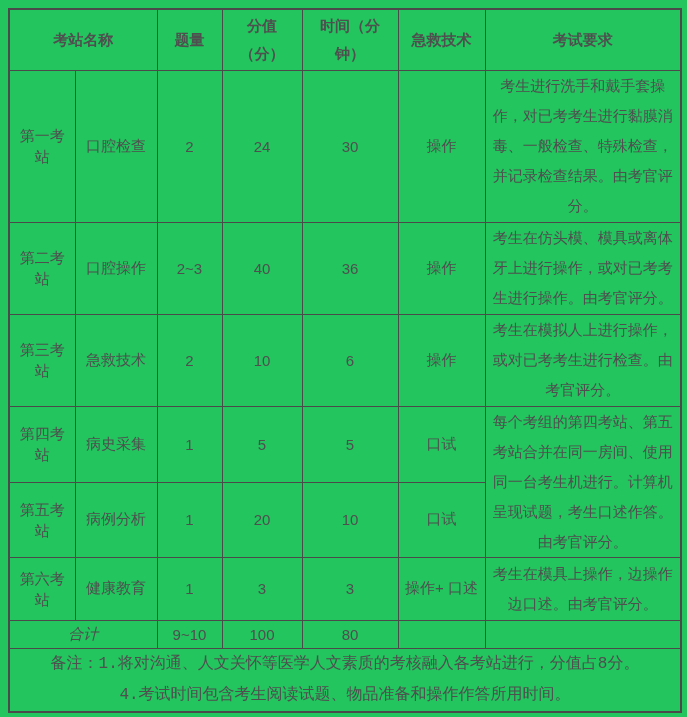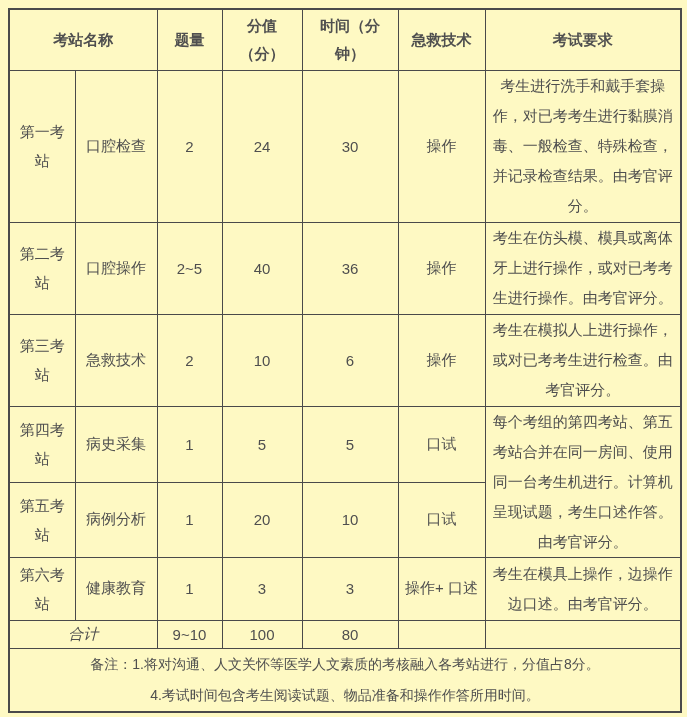--- a/index.html
+++ b/index.html
@@ -1,20 +1,20 @@
 <!DOCTYPE html>
 <html><head>
 <meta charset="utf-8">
 <style>
   html, body { margin: 0; padding: 0; background: #ffffff; }
   .page {
     position: relative;
     width: 687px;
     height: 717px;
-    background: #fef9c3;
+    background: #22c55e;
     font-family: "Liberation Sans", sans-serif;
     color: #4f4f4f;
     overflow: hidden;
   }
   table.exam-table {
     position: absolute;
     left: 8px;
     top: 8px;
     width: 672px;
     border-collapse: collapse;
@@ -32,21 +32,21 @@
     overflow: hidden;
   }
   .exam-table th {
     font-weight: bold;
     line-height: 28px;
     white-space: pre-line;
   }
   .cell-station {
     font-weight: bold;
     white-space: pre-line;
-    line-height: 29px;
+    line-height: 21px;
   }
   .cell-req {
     text-align: left;
     line-height: 30px;
     padding: 0 3px 0 4px;
     margin-left: 36px;
   }
   .cell-total-label { font-weight: bold; font-style: italic; }
   .row-header { height: 61px; }
   .row-1 { height: 152px; }
@@ -57,21 +57,22 @@
   .row-6 { height: 63px; }
   .row-total { height: 28px; }
   .row-notes { height: 62px; }
   .cell-notes {
     text-align: left;
     vertical-align: middle;
     padding: 2px 6px 2px 5px;
   }
   .note-line {
     line-height: 31px;
-    font-size: 14px;
+    font-size: 16px;
+    font-family: Liberation Mono, monospace;
   }
 </style>
 </head>
 <body>
 
 <div class="page">
   <table class="exam-table">
     <colgroup>
       <col style="width:66px">
       <col style="width:82px">
@@ -102,21 +103,21 @@
       <td>24</td>
       <td>30</td>
       <td>操作</td>
       <td class="cell-req">考生进行洗手和戴手套操作，对已考考生进行黏膜消毒、一般检查、特殊检查，并记录检查结果。由考官评分。</td>
     </tr>
 
     <tr class="row-2">
       <td class="cell-station">第二考
 站</td>
       <td>口腔操作</td>
-      <td>2~5</td>
+      <td>2~3</td>
       <td>40</td>
       <td>36</td>
       <td>操作</td>
       <td class="cell-req">考生在仿头模、模具或离体牙上进行操作，或对已考考生进行操作。由考官评分。</td>
     </tr>
 
     <tr class="row-3">
       <td class="cell-station">第三考
 站</td>
       <td>急救技术</td>

